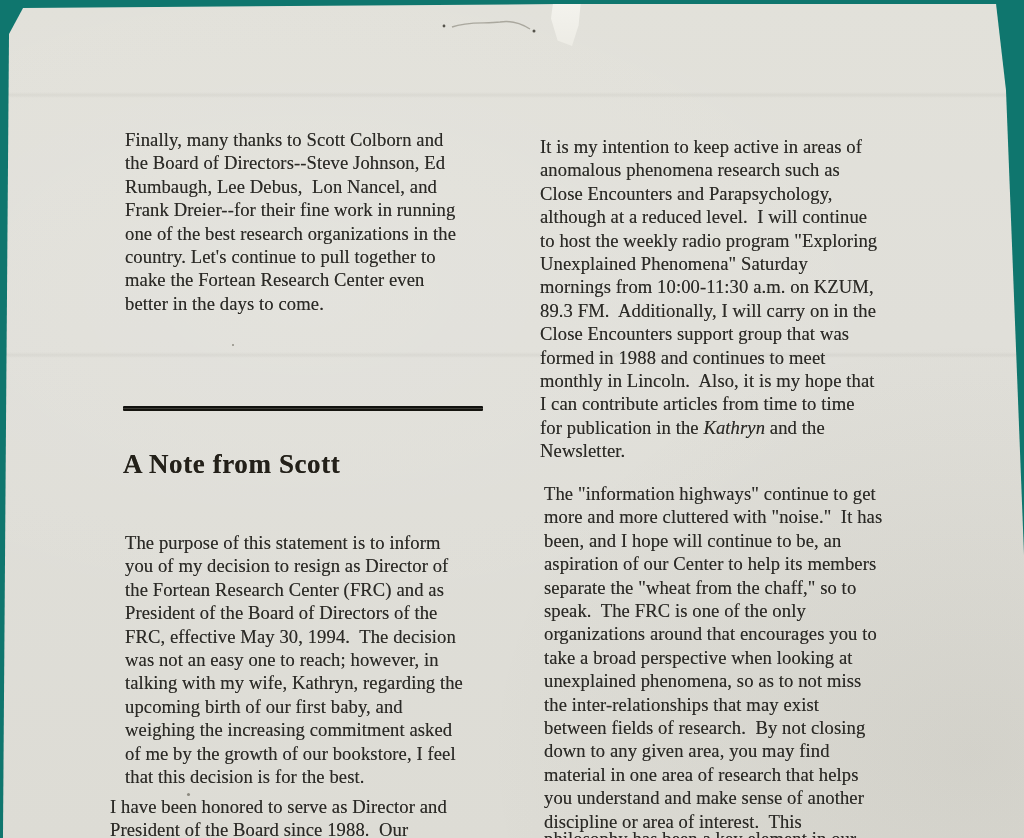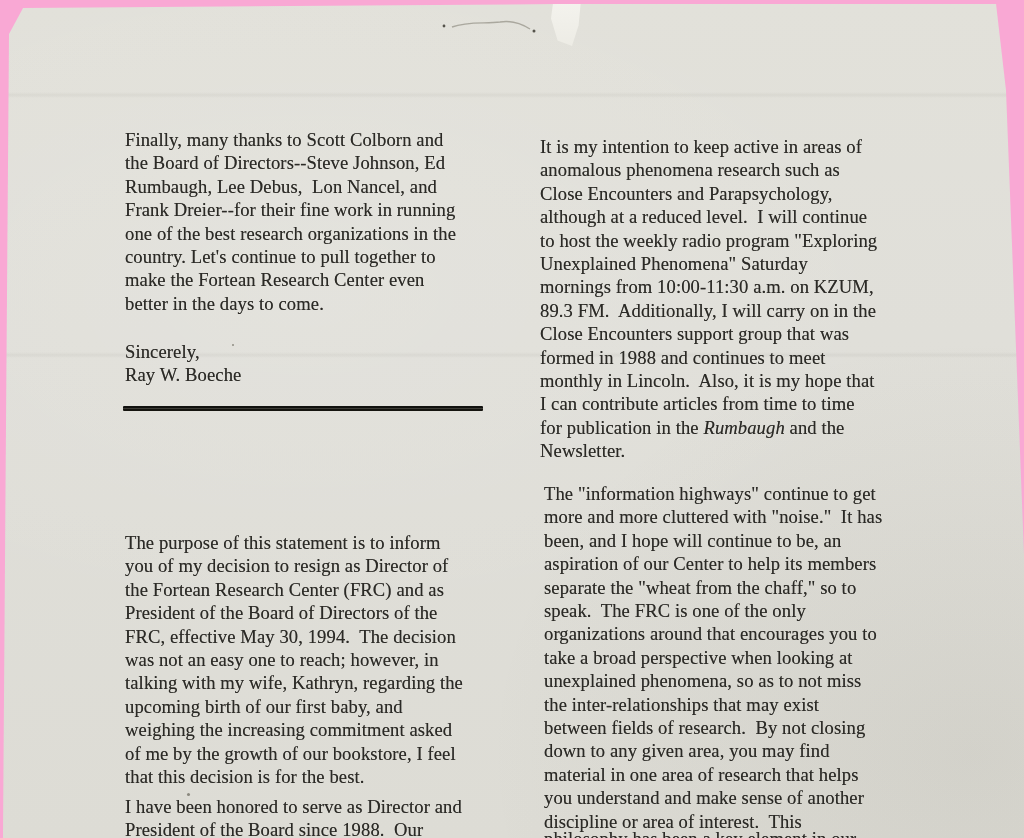--- a/index.html
+++ b/index.html
@@ -3,21 +3,21 @@
 <meta charset="utf-8">
 <style>
   html,body{margin:0;padding:0;}
   body{
     width:1024px;height:838px;
     background:#141410;
     overflow:hidden;
     position:relative;
     font-family:"Liberation Serif","DejaVu Serif",serif;
   }
-  .scan-frame{position:absolute;inset:0;background:#f9a8d4;}
+  .scan-frame{position:absolute;inset:0;background:#0f766e;}
   .paper{
     position:absolute;inset:0;
     background:
       radial-gradient(ellipse 900px 500px at 30% 35%, rgba(255,255,255,0.10), rgba(255,255,255,0) 70%),
       radial-gradient(ellipse 700px 600px at 95% 90%, rgba(70,66,50,0.07), rgba(70,66,50,0) 70%),
       linear-gradient(180deg, #e2e1da 0%, #e0dfd9 40%, #dddcd5 100%);
     clip-path: polygon(0.88% 4.06%, 2.25% 0.95%, 54.7% 0.48%, 97.27% 0.48%, 98.24% 10.74%, 100% 66.2%, 100% 100%, 0.29% 100%, 0.59% 50.1%);
   }
   .crease{position:absolute;left:0;width:100%;height:6px;pointer-events:none;
     background:linear-gradient(180deg, rgba(0,0,0,0) 0%, rgba(60,58,48,0.05) 50%, rgba(0,0,0,0) 100%);}
@@ -66,56 +66,55 @@
 
     <div class="txt" style="left:125px;top:128px">Finally, many thanks to Scott Colborn and
 the Board of Directors--Steve Johnson, Ed
 Rumbaugh, Lee Debus,  Lon Nancel, and
 Frank Dreier--for their fine work in running
 one of the best research organizations in the
 country. Let's continue to pull together to
 make the Fortean Research Center even
 better in the days to come.</div>
 
-    <div class="txt" style="left:125px;top:340px">Sincerely,
-Ray W. Boeche</div>
 
     <div class="rule" style="left:123px;top:406px;width:360px"></div>
 
+    <div class="heading" style="left:123px;top:449px">A Note from Scott</div>
 
     <div class="txt" style="left:125px;top:531px">The purpose of this statement is to inform
 you of my decision to resign as Director of
 the Fortean Research Center (FRC) and as
 President of the Board of Directors of the
 FRC, effective May 30, 1994.  The decision
 was not an easy one to reach; however, in
 talking with my wife, Kathryn, regarding the
 upcoming birth of our first baby, and
 weighing the increasing commitment asked
 of me by the growth of our bookstore, I feel
 that this decision is for the best.</div>
 
-    <div class="clip-strip" style="left:125px;top:795px;width:420px;height:43px">
+    <div class="clip-strip" style="left:110px;top:795px;width:420px;height:43px">
       <span class="txt" style="position:static;display:block">I have been honored to serve as Director and
 President of the Board since 1988.  Our</span>
     </div>
 
     <div class="txt" style="left:540px;top:135px"><span>It is my intention to keep active in areas of
 anomalous phenomena research such as
 Close Encounters and Parapsychology,
 although at a reduced level.  I will continue
 to host the weekly radio program "Exploring
 Unexplained Phenomena" Saturday
 mornings from 10:00-11:30 a.m. on KZUM,
 89.3 FM.  Additionally, I will carry on in the
 Close Encounters support group that was
 formed in 1988 and continues to meet
 monthly in Lincoln.  Also, it is my hope that
 I can contribute articles from time to time
-for publication in the </span><span class="italic">Rumbaugh</span><span> and the
+for publication in the </span><span class="italic">Kathryn</span><span> and the
 Newsletter.</span></div>
 
     <div class="txt" style="left:544px;top:482px">The "information highways" continue to get
 more and more cluttered with "noise."  It has
 been, and I hope will continue to be, an
 aspiration of our Center to help its members
 separate the "wheat from the chaff," so to
 speak.  The FRC is one of the only
 organizations around that encourages you to
 take a broad perspective when looking at

